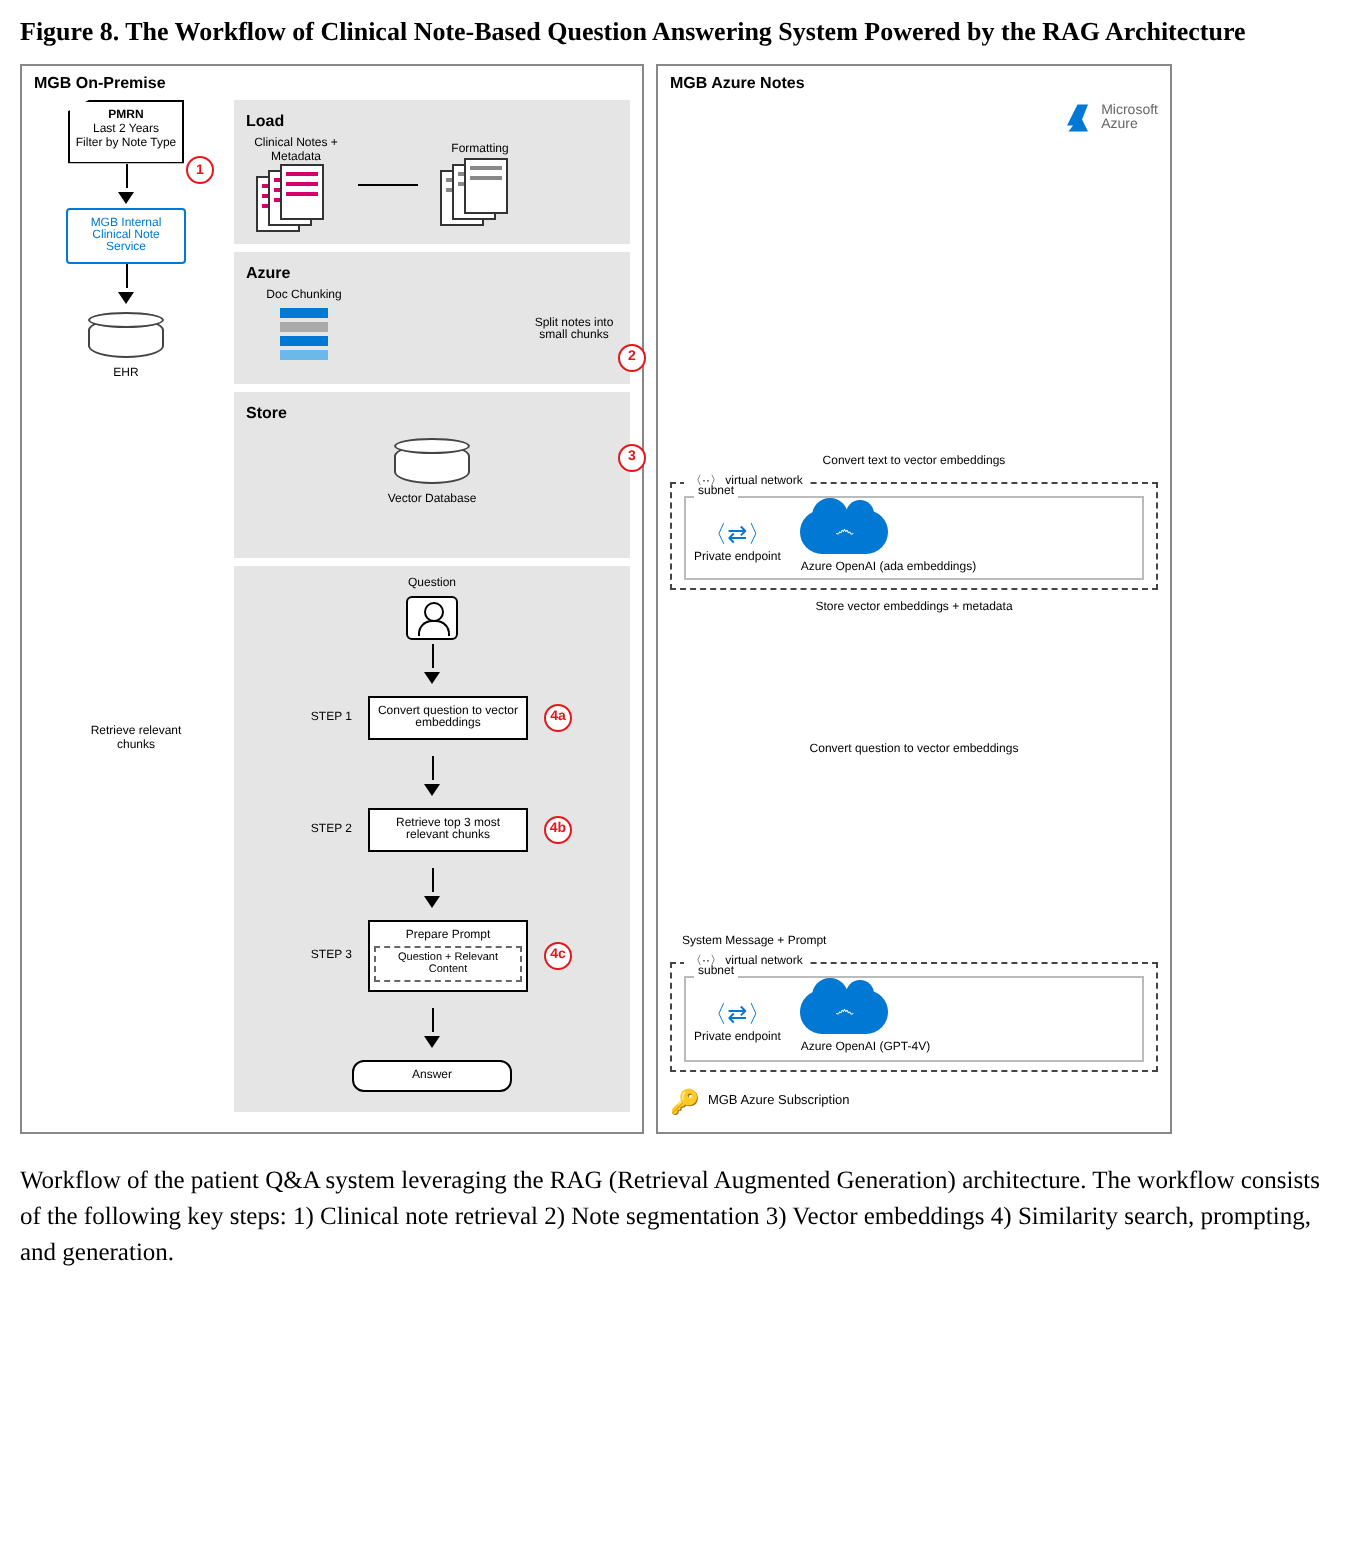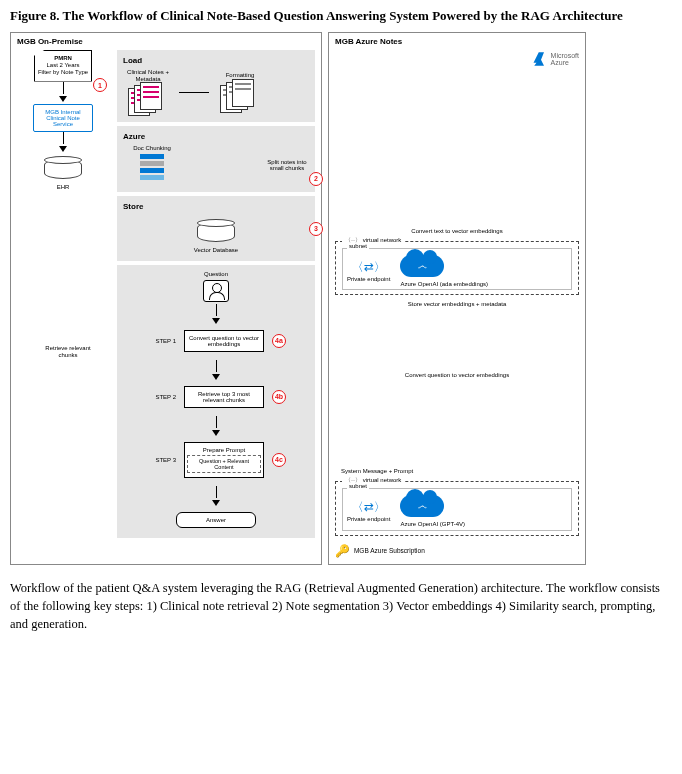--- a/index.html
+++ b/index.html
@@ -151,21 +151,21 @@
                 <div class="chunk cblue" style="top:16px"></div>
                 <div class="chunk clblue" style="top:23px"></div>
               </div>
             </div>
             <div style="flex:1"></div>
             <div class="tiny-label" style="width:44px">Split notes into small chunks</div>
           </div>
           <span class="circle" style="position:absolute;right:-8px;bottom:6px">2</span>
         </div>
 
-        <div class="stage-block" style="padding-bottom:8px">
+        <div class="stage-block" style="padding-bottom:26px">
           <div class="stage-label">Store</div>
           <div style="text-align:center">
             <div class="db-icon" style="margin:8px auto 2px">
                 <div class="cyl"></div>
                 <div class="top"></div>
               </div>
             <div class="tiny-label">Vector Database</div>
           </div>
           <span class="circle" style="position:absolute;right:-8px;top:26px">3</span>
         </div>

